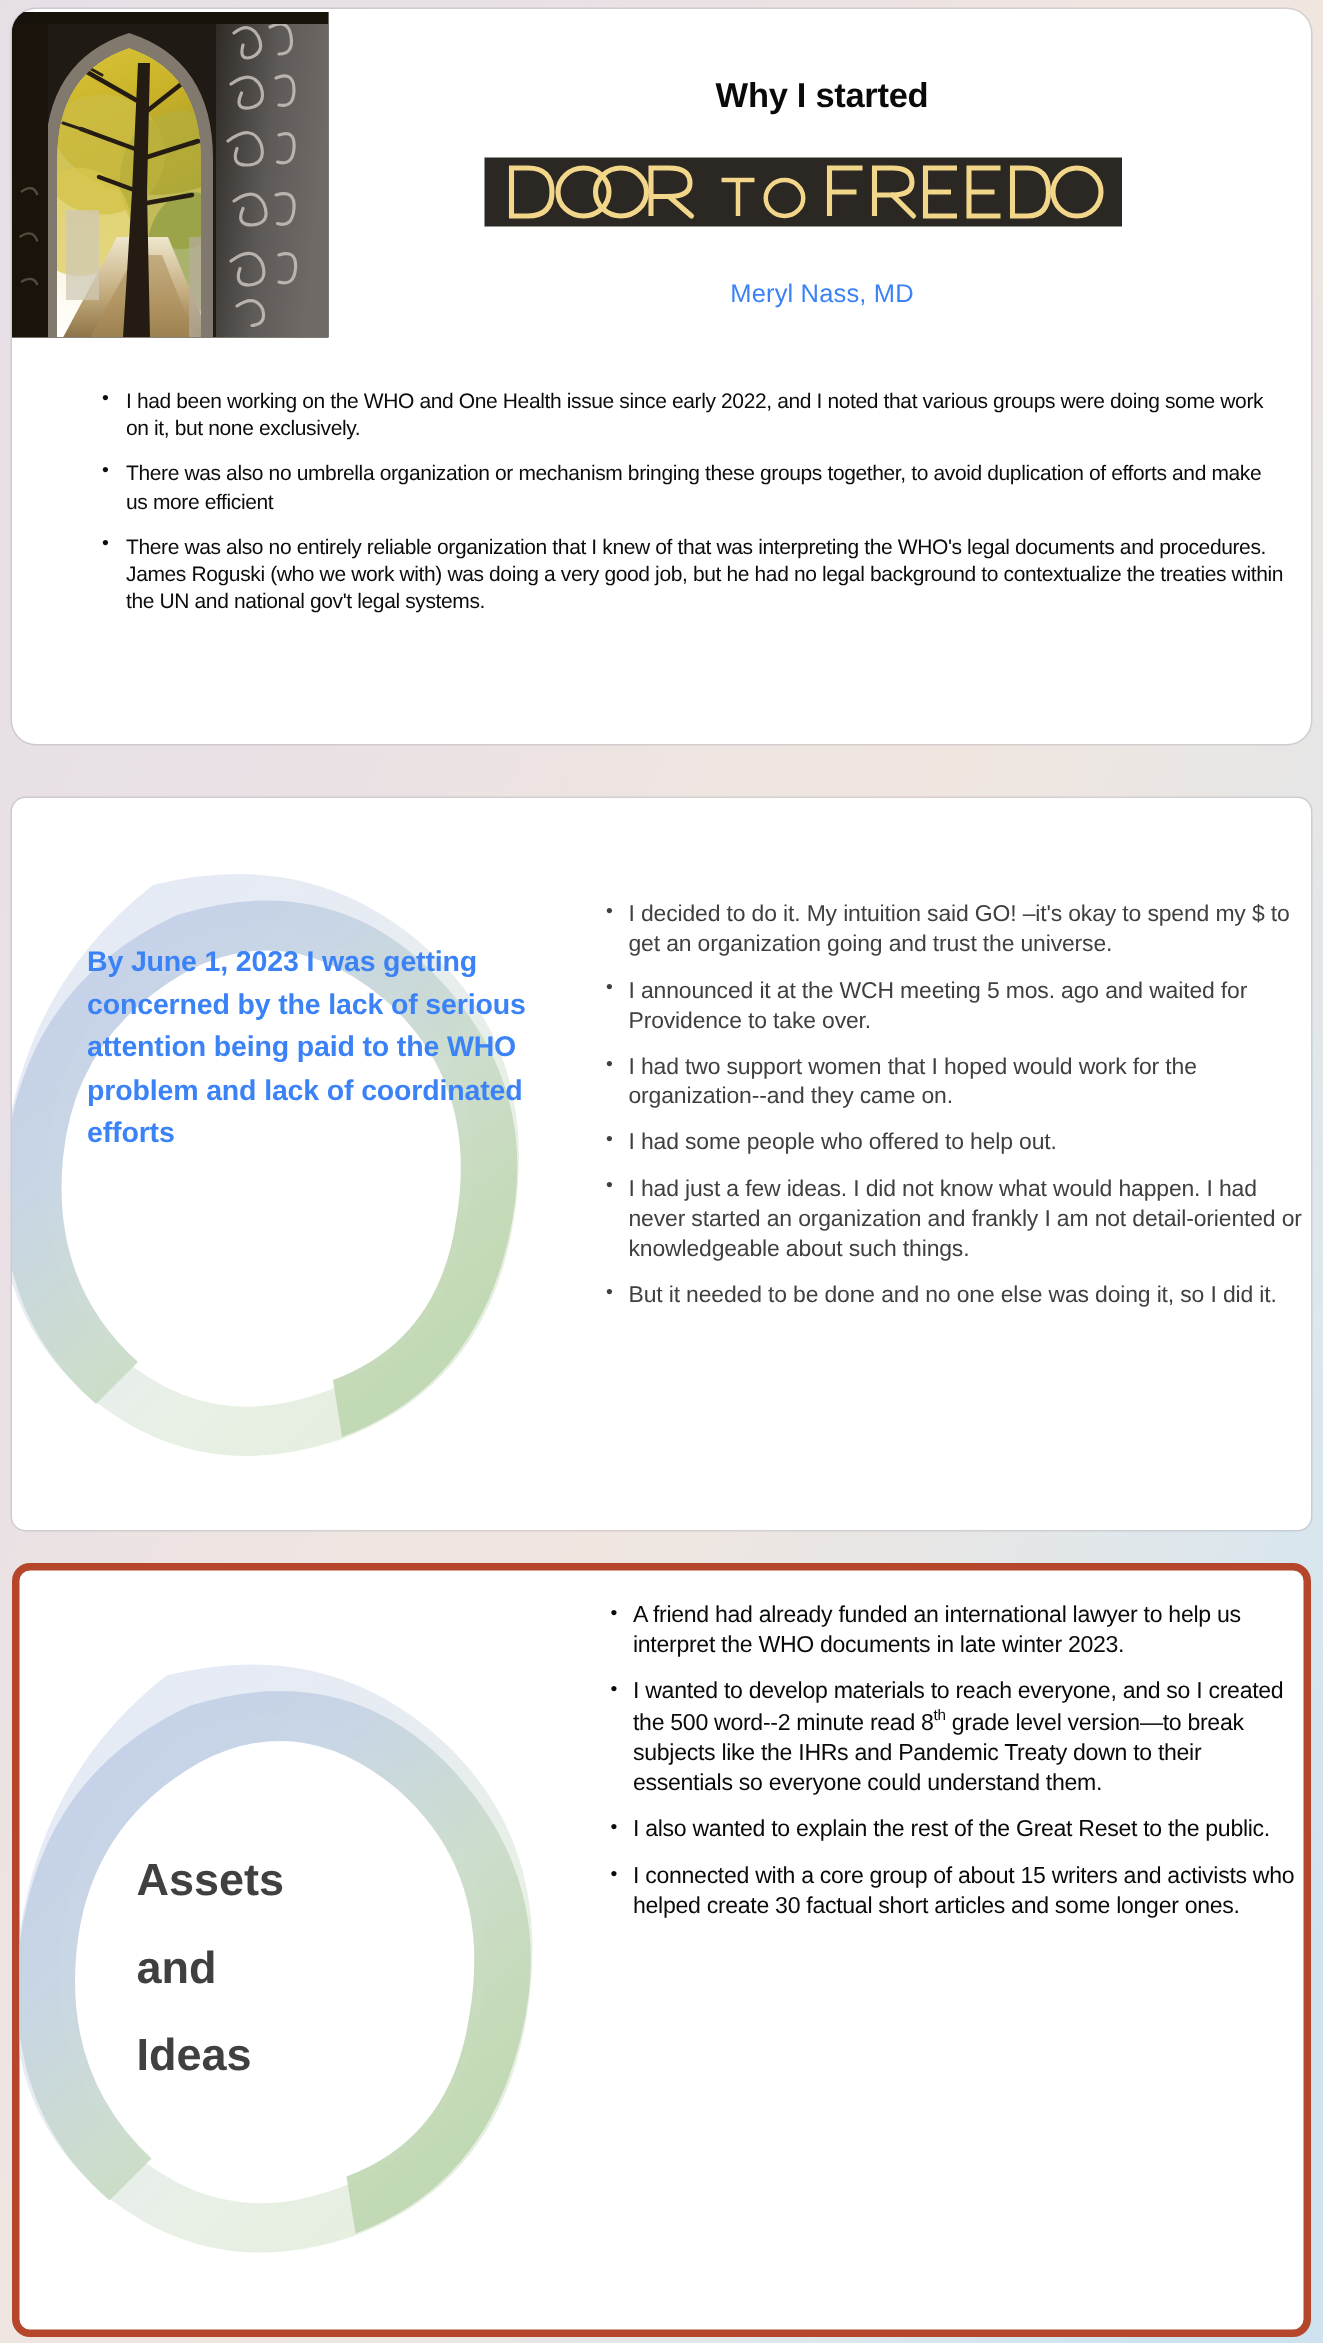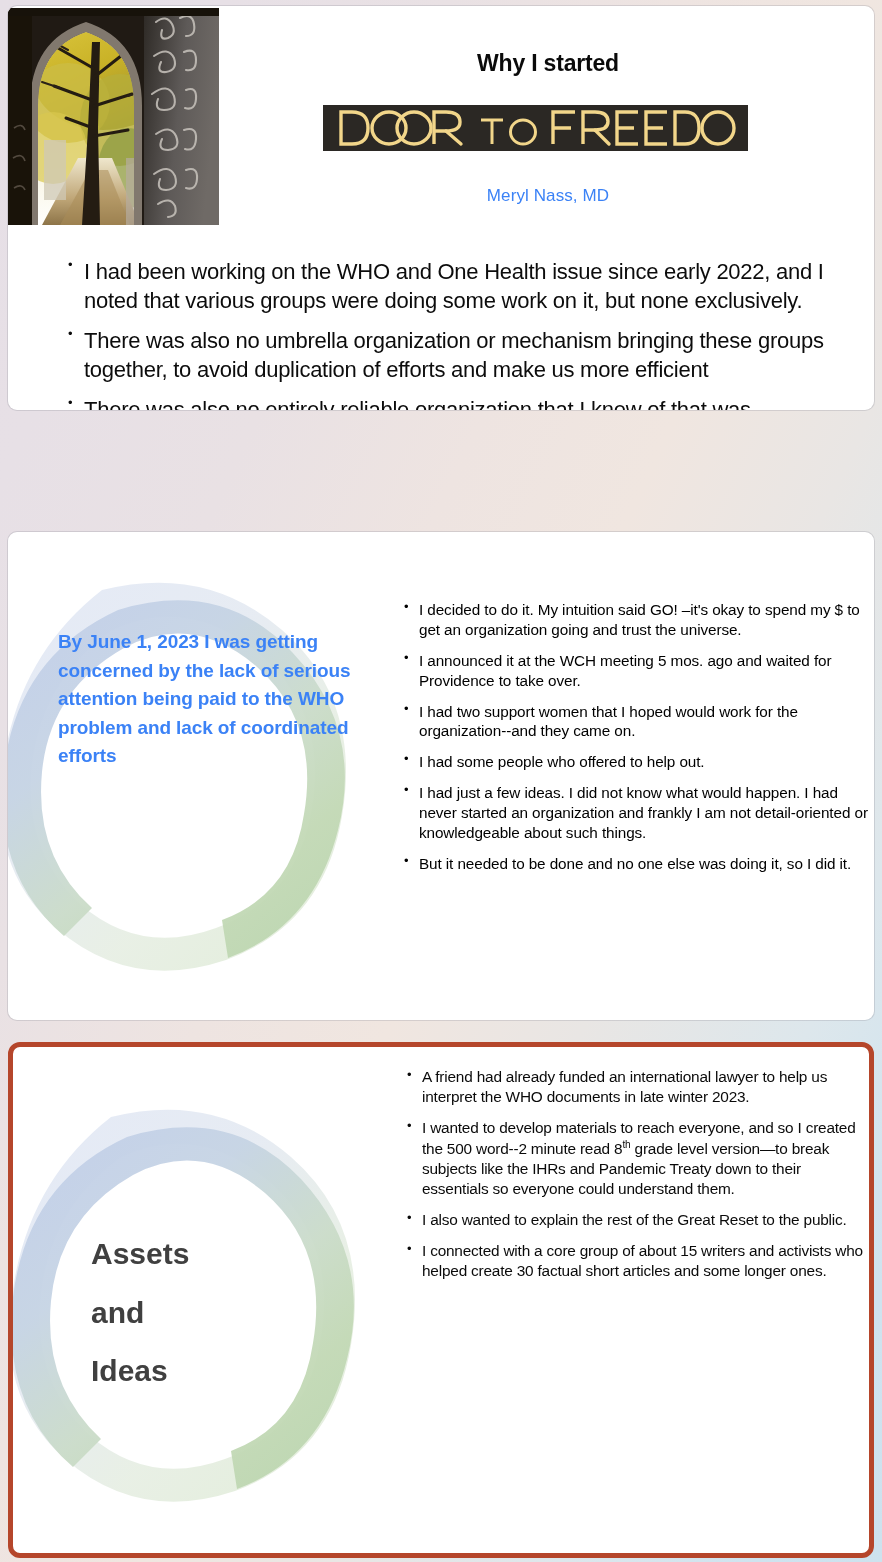--- a/index.html
+++ b/index.html
@@ -37,21 +37,21 @@
   .slide {
     position: absolute;
     left: 8px;
     width: 866px;
     background: #ffffff;
     border-radius: 9px;
     box-shadow: 0 0 0 1px rgba(150,150,160,0.30);
     overflow: hidden;
   }
 
-  #slide-1 { top: 6px;    height: 404px; }
+  #slide-1 { top: 6px;    height: 490px; border-radius: 16px; }
   #slide-2 { top: 532px;  height: 488px; }
   #slide-3 {
     top: 1042px;
     height: 516px;
     border: 5px solid #b5462b;
     border-radius: 12px;
     box-shadow: none;
   }
 
   
@@ -105,21 +105,21 @@
   .s1-body {
     position: absolute;
     left: 58px;
     top: 252px;
     width: 790px;
   }
   .s1-body li {
     list-style: none;
     position: relative;
     padding-left: 18px;
-    font-size: 22px;
+    font-size: 14px;
     line-height: 1.30;
     color: #0c0c0c;
     margin-bottom: 12px;
     letter-spacing: -0.25px;
   }
   .s1-body li::before {
     content: "\2022";
     position: absolute;
     left: 2px;
     top: -1px;
@@ -151,21 +151,21 @@
     left: 394px;
     top: 68px;
     width: 468px;
   }
   .s2-body li {
     list-style: none;
     position: relative;
     padding-left: 17px;
     font-size: 15.3px;
     line-height: 1.30;
-    color: #000000;
+    color: #404040;
     margin-bottom: 11px;
     letter-spacing: -0.1px;
   }
   .s2-body li::before {
     content: "\2022";
     position: absolute;
     left: 2px;
     top: -1px;
     font-size: 13px;
   }

